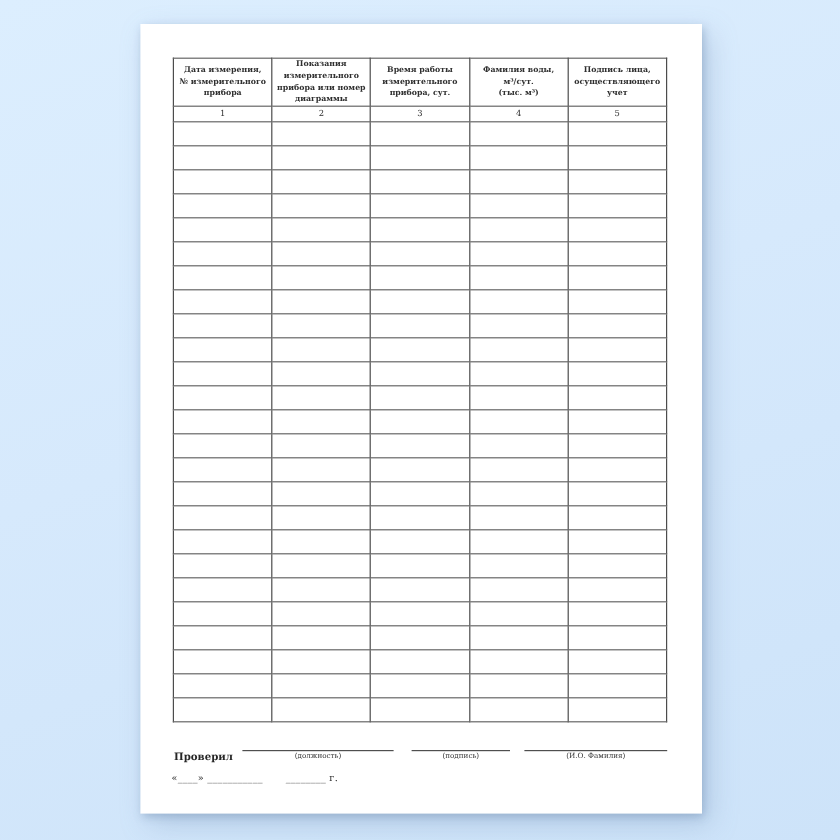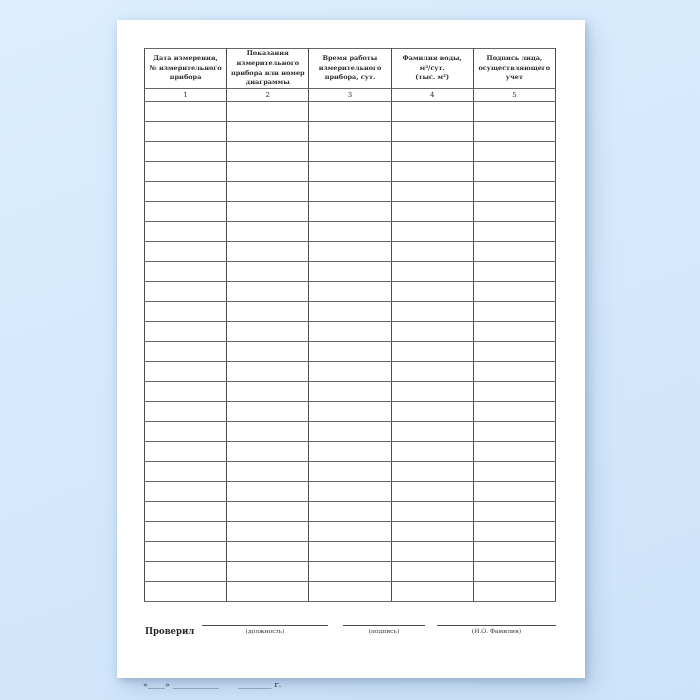--- a/index.html
+++ b/index.html
@@ -78,21 +78,21 @@
     color: #333333;
     padding-top: 2px;
     line-height: 1;
   }
   .sig-pos  { left: 85px;  width: 126px; }
   .sig-sign { left: 226px; width: 82px;  }
   .sig-name { left: 320px; width: 119px; }
   .date-line {
     position: absolute;
     left: 26px;
-    top: 660px;
+    top: 624px;
     font-size: 8px;
     color: #2a2a2a;
     white-space: pre;
     letter-spacing: 0.2px;
     text-align: center;
   }
 </style>
 </head>
 <body>
 

